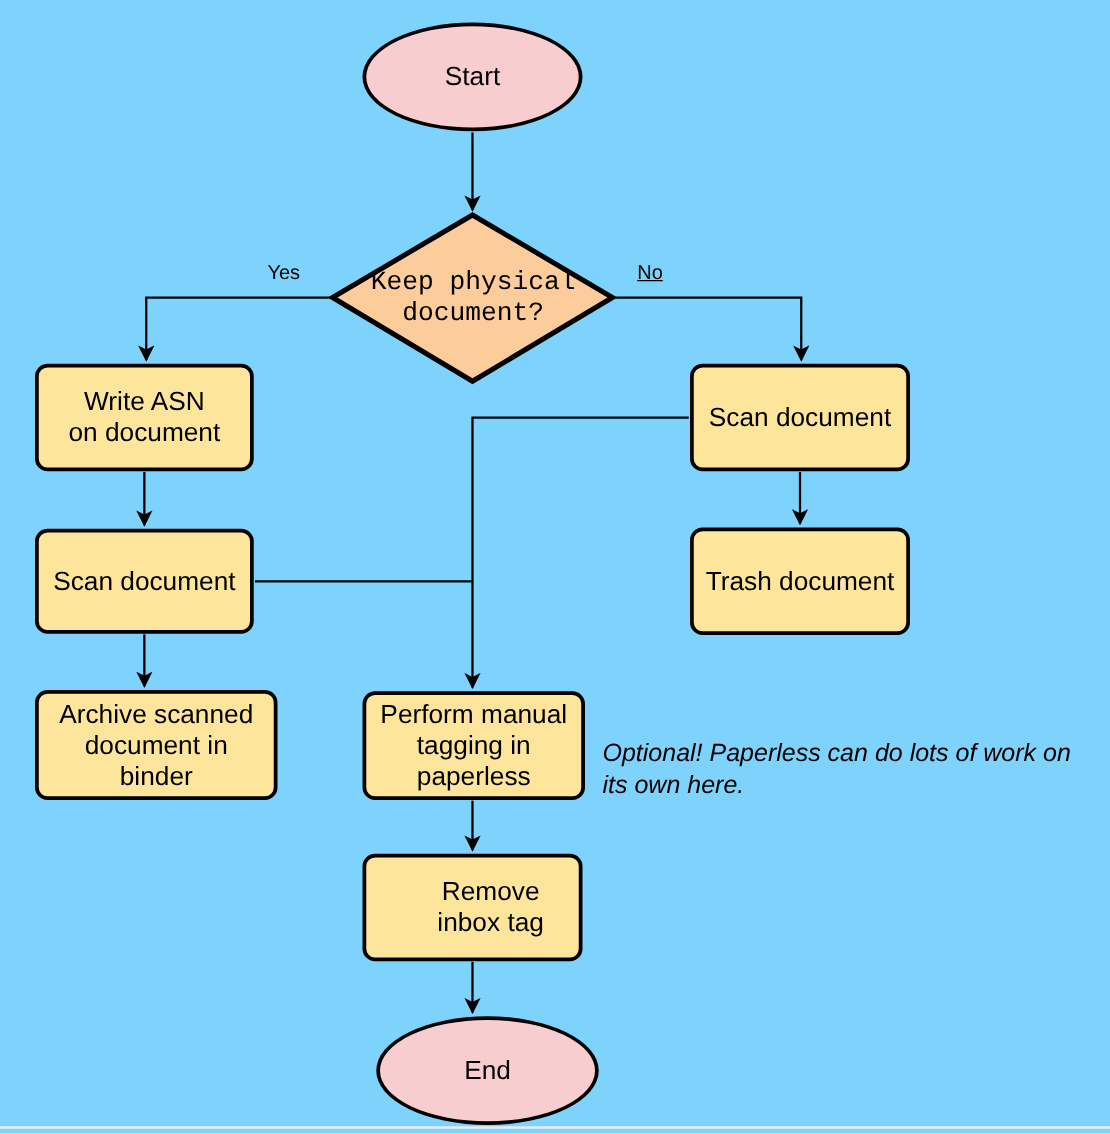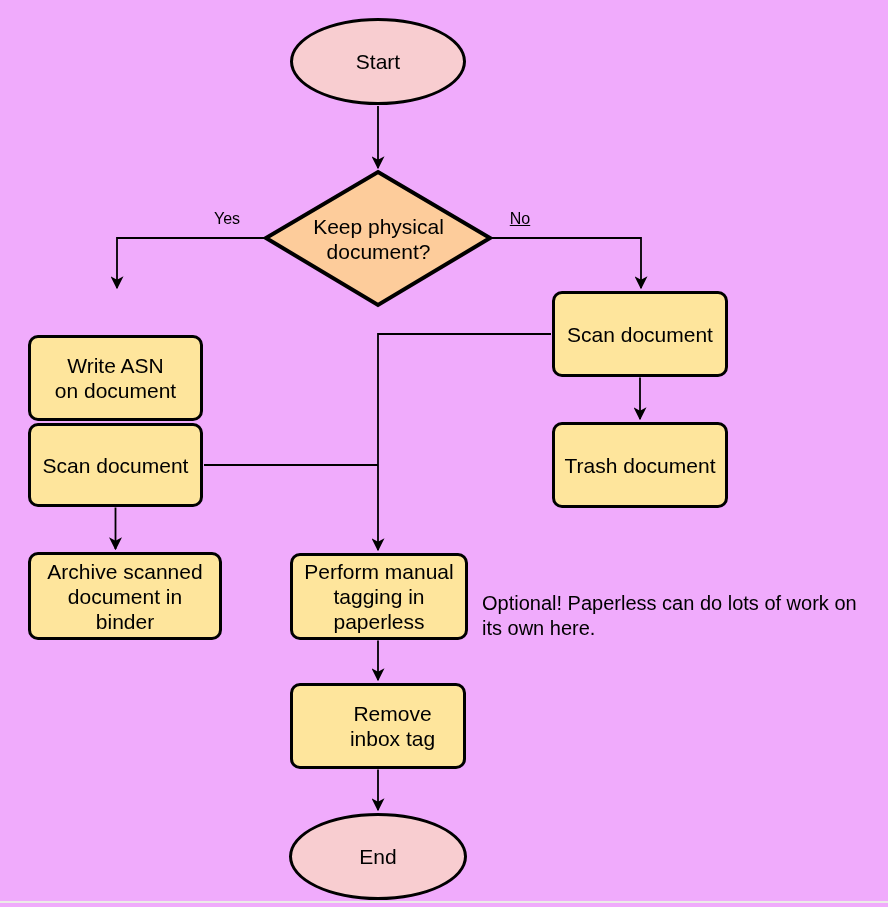--- a/index.html
+++ b/index.html
@@ -3,44 +3,44 @@
 <meta charset="utf-8">
 <style>
   :root{
     --terminal-fill:#f8cdd0;
     --decision-fill:#fdcc9b;
     --process-fill:#fee59c;
     --line:#000000;
   }
   html,body{margin:0;padding:0;background:#ffffff;}
   .canvas{
-    position:relative;width:888px;height:907px;background:#f0abfc;
+    position:relative;width:888px;height:907px;background:#7dd3fc;
     font-family:"Liberation Sans","DejaVu Sans",sans-serif;color:#000;overflow:hidden;
   }
   .layer{position:absolute;left:0;top:0;}
   .edge{stroke:var(--line);stroke-width:1.8;fill:none;}
   .arrow{marker-end:url(#arrowhead);}
   .diamond{fill:var(--decision-fill);stroke:var(--line);stroke-width:4;}
   .node{
     position:absolute;box-sizing:border-box;display:flex;align-items:center;justify-content:center;
     text-align:center;border:3px solid var(--line);background:var(--process-fill);
     border-radius:10px;font-size:21px;line-height:25px;
   }
   .node .lbl,.overlay .lbl{white-space:pre-line;}
   .terminal{background:var(--terminal-fill);border-radius:50%;border-width:3.5px;}
   .overlay{
     position:absolute;display:flex;align-items:center;justify-content:center;text-align:center;
-    font-size:21px;line-height:25px;
+    font-size:21px;line-height:25px;font-family:Liberation Mono, monospace;
   }
   .edge-label{
     position:absolute;width:60px;text-align:center;font-size:16px;line-height:22px;
   }
   .note{
     position:absolute;left:482px;top:591px;width:406px;
-    font-size:20px;line-height:25px;white-space:pre-line;
+    font-style:italic;font-size:20px;line-height:25px;white-space:pre-line;
   }
   .bottom-divider{
     position:absolute;left:0;top:901px;width:888px;height:2px;background:#ecebe7;
   }
 </style>
 </head>
 <body>
 
 <div class="canvas">
 
@@ -71,21 +71,21 @@
 
   <div class="overlay" style="left:291px;top:214px;width:175px;height:50px;">
     <span class="lbl">Keep physical
 document?</span>
   </div>
 
   <div class="edge-label" style="left:197px;top:208px;">Yes</div>
 
   <div class="edge-label" style="left:490px;top:208px;text-decoration:underline;">No</div>
 
-  <div class="node" style="left:28px;top:291px;width:175px;height:86px;margin-top:44px;">
+  <div class="node" style="left:28px;top:291px;width:175px;height:86px;">
     <span class="lbl">Write ASN
 on document</span>
   </div>
 
   <div class="node" style="left:28px;top:423px;width:175px;height:84px;">
     <span class="lbl">Scan document</span>
   </div>
 
   <div class="node" style="left:28px;top:552px;width:194px;height:88px;">
     <span class="lbl">Archive scanned
@@ -108,19 +108,19 @@
   </div>
 
   <div class="note">Optional! Paperless can do lots of work on
 its own here.</div>
 
   <div class="node" style="left:290px;top:683px;width:176px;height:86px;padding-left:29px;">
     <span class="lbl">Remove
 inbox tag</span>
   </div>
 
-  <div class="node terminal" style="left:289px;top:813px;width:178px;height:87px;text-align:right;">
+  <div class="node terminal" style="left:301px;top:813px;width:178px;height:87px;text-align:right;">
     <span class="lbl">End</span>
   </div>
 
   <div class="bottom-divider"></div>
 
 </div>
 
 </body></html>

